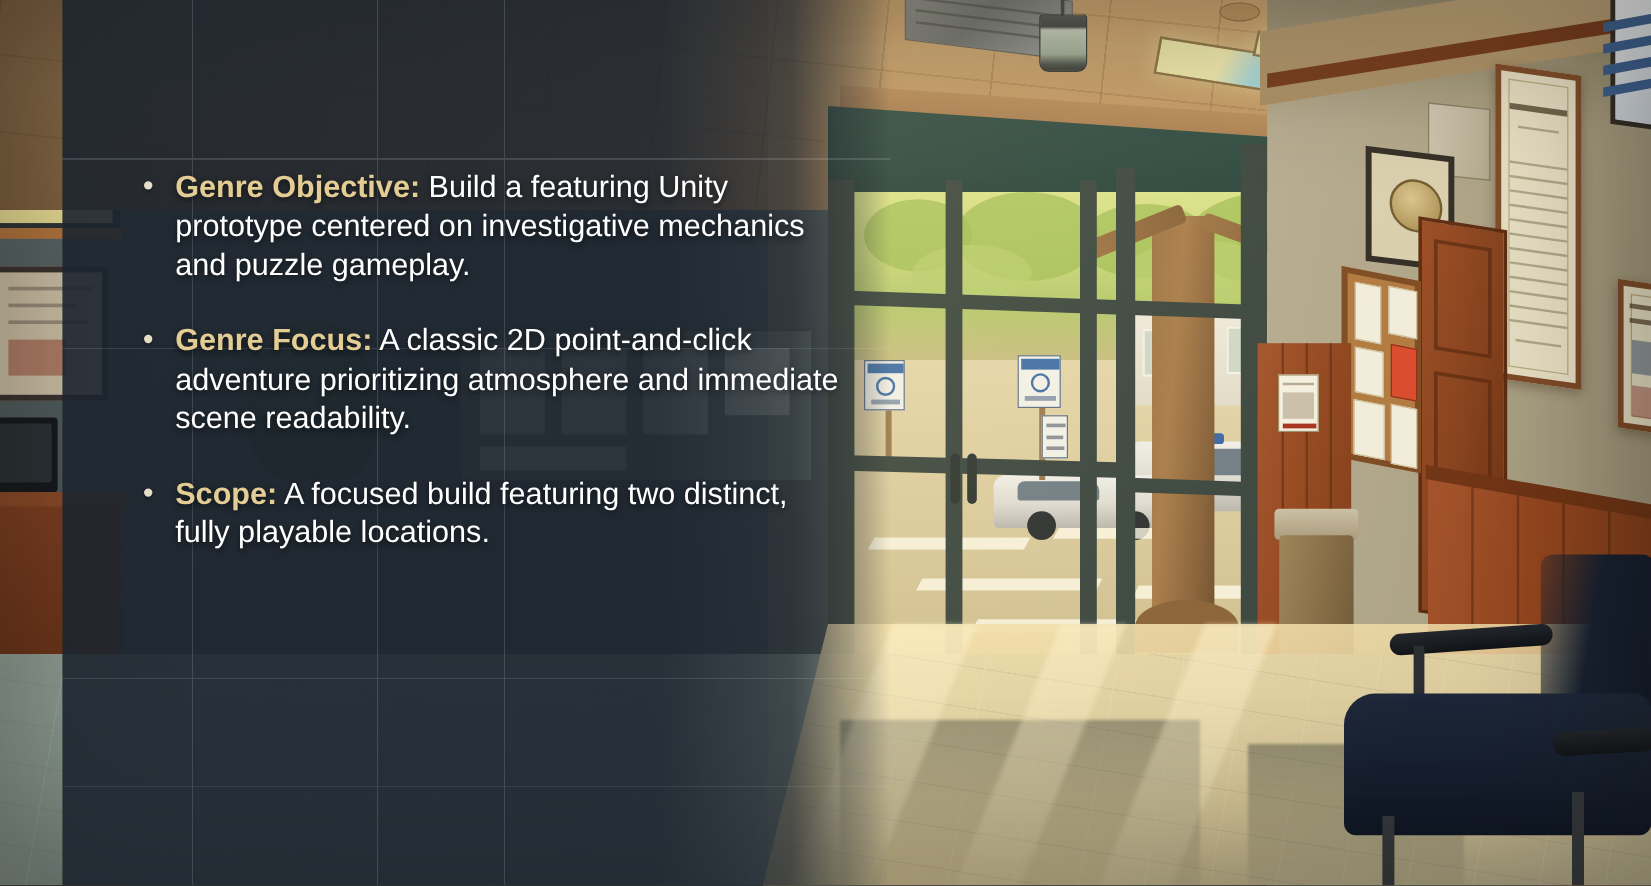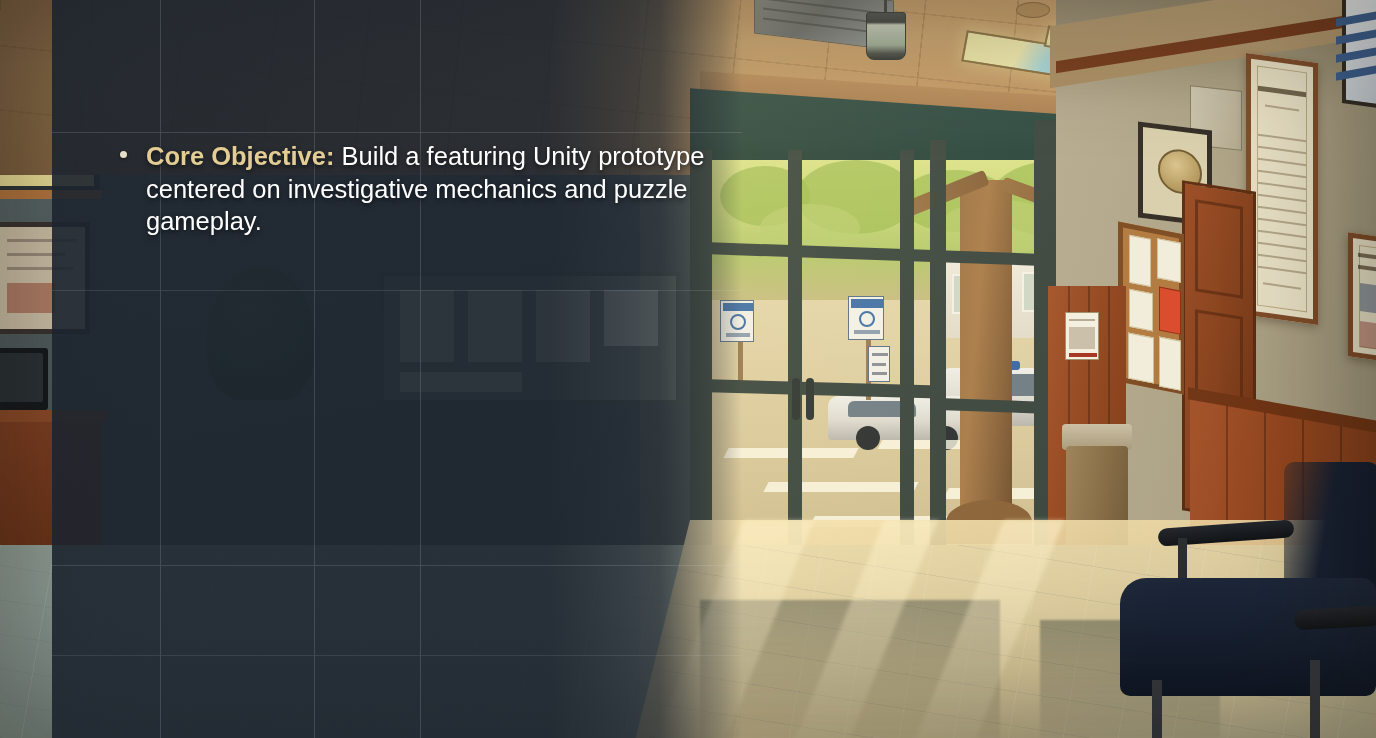--- a/index.html
+++ b/index.html
@@ -418,18 +418,26 @@
   </div>
 
   <div id="overlay"></div>
   <div id="overlay-grid"></div>
 
   <div id="content">
 
     <ul id="bullets">
       <li class="bullet">
         <span class="dot"></span>
-        <span class="lead">Core Objective:</span><span class="body"> Build a featuring Unity prototype centered on investigative mechanics and puzzle gameplay.</span>
+        <span class="lead">Genre Objective:</span><span class="body"> Build a featuring Unity prototype centered on investigative mechanics and puzzle gameplay.</span>
+      </li>
+      <li class="bullet">
+        <span class="dot"></span>
+        <span class="lead">Genre Focus:</span><span class="body"> A classic 2D point-and-click adventure prioritizing atmosphere and immediate scene readability.</span>
+      </li>
+      <li class="bullet">
+        <span class="dot"></span>
+        <span class="lead">Scope:</span><span class="body"> A focused build featuring two distinct, fully playable locations.</span>
       </li>
     </ul>
   </div>
 
 </div>
 
 </body></html>

